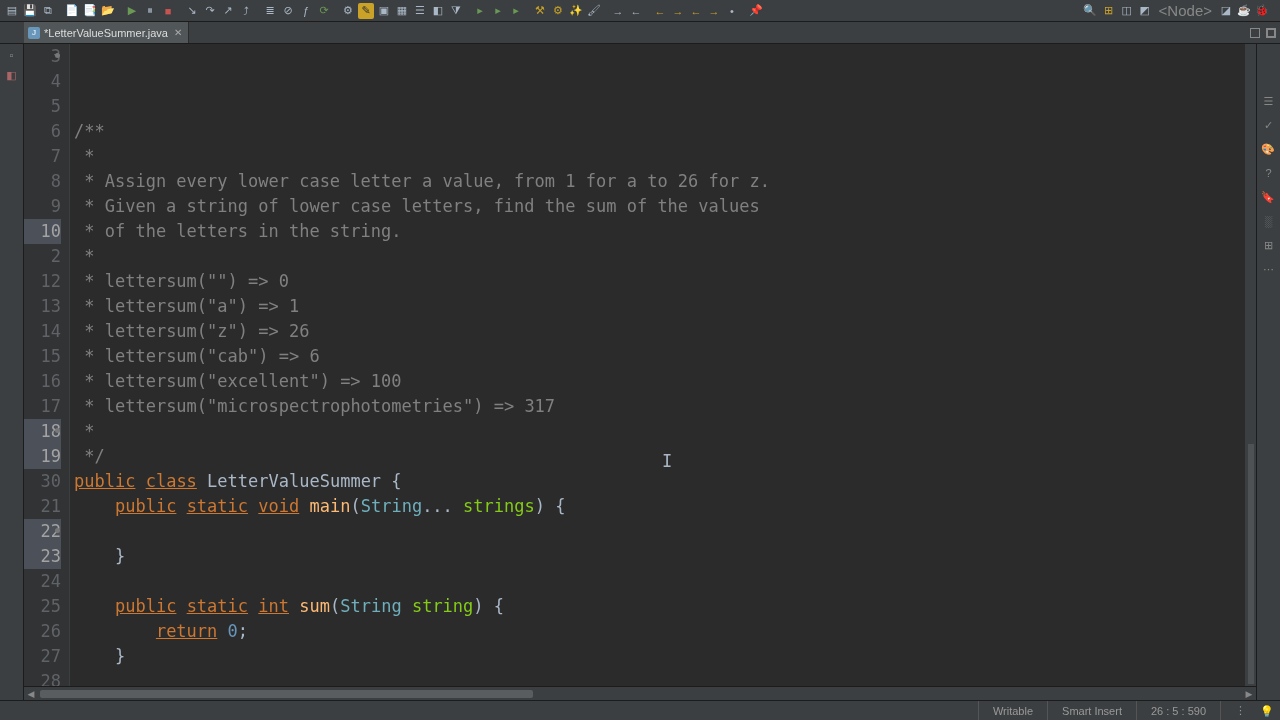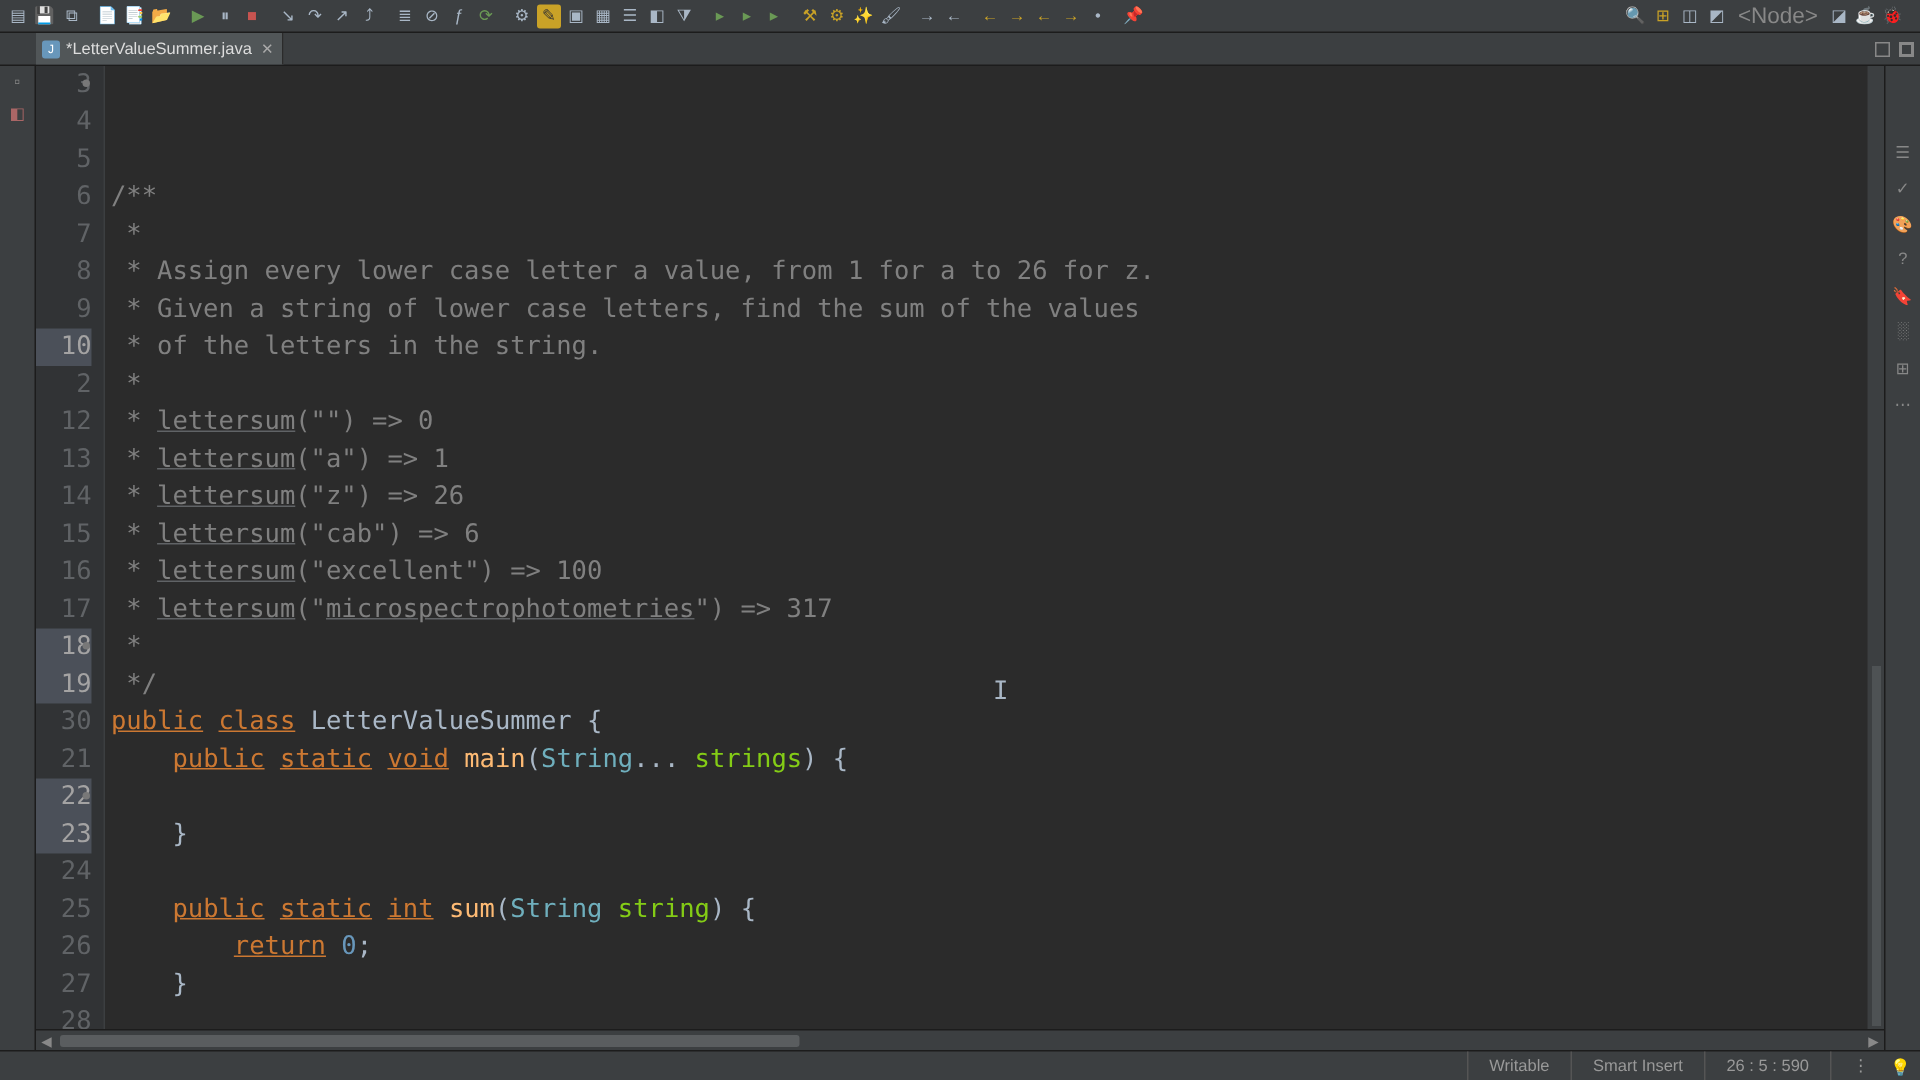--- a/index.html
+++ b/index.html
@@ -96,21 +96,21 @@
     position:relative;
   }
   .code-line { height:25px; }
   .c-comment { color: #808080; }
   .c-keyword { color: #cc7832; text-decoration: underline; }
   .c-class   { color: #a9b7c6; }
   .c-method  { color: #fdba74; }
   .c-type    { color: #6fafbd; }
   .c-param   { color: #84cc16; }
   .c-number  { color: #6897bb; }
-  .c-underline { text-decoration: underline; text-decoration-color:#606366;margin-top:22px; }
+  .c-underline { text-decoration-color:#606366;margin-top:22px; }
   .text-cursor-I {
     position:absolute;
     font-family: monospace;
     color:#a9b7c6;
     font-size:17px;
   }
 
   .overview-ruler {
     width: 12px;
     background: #3c3f41;

